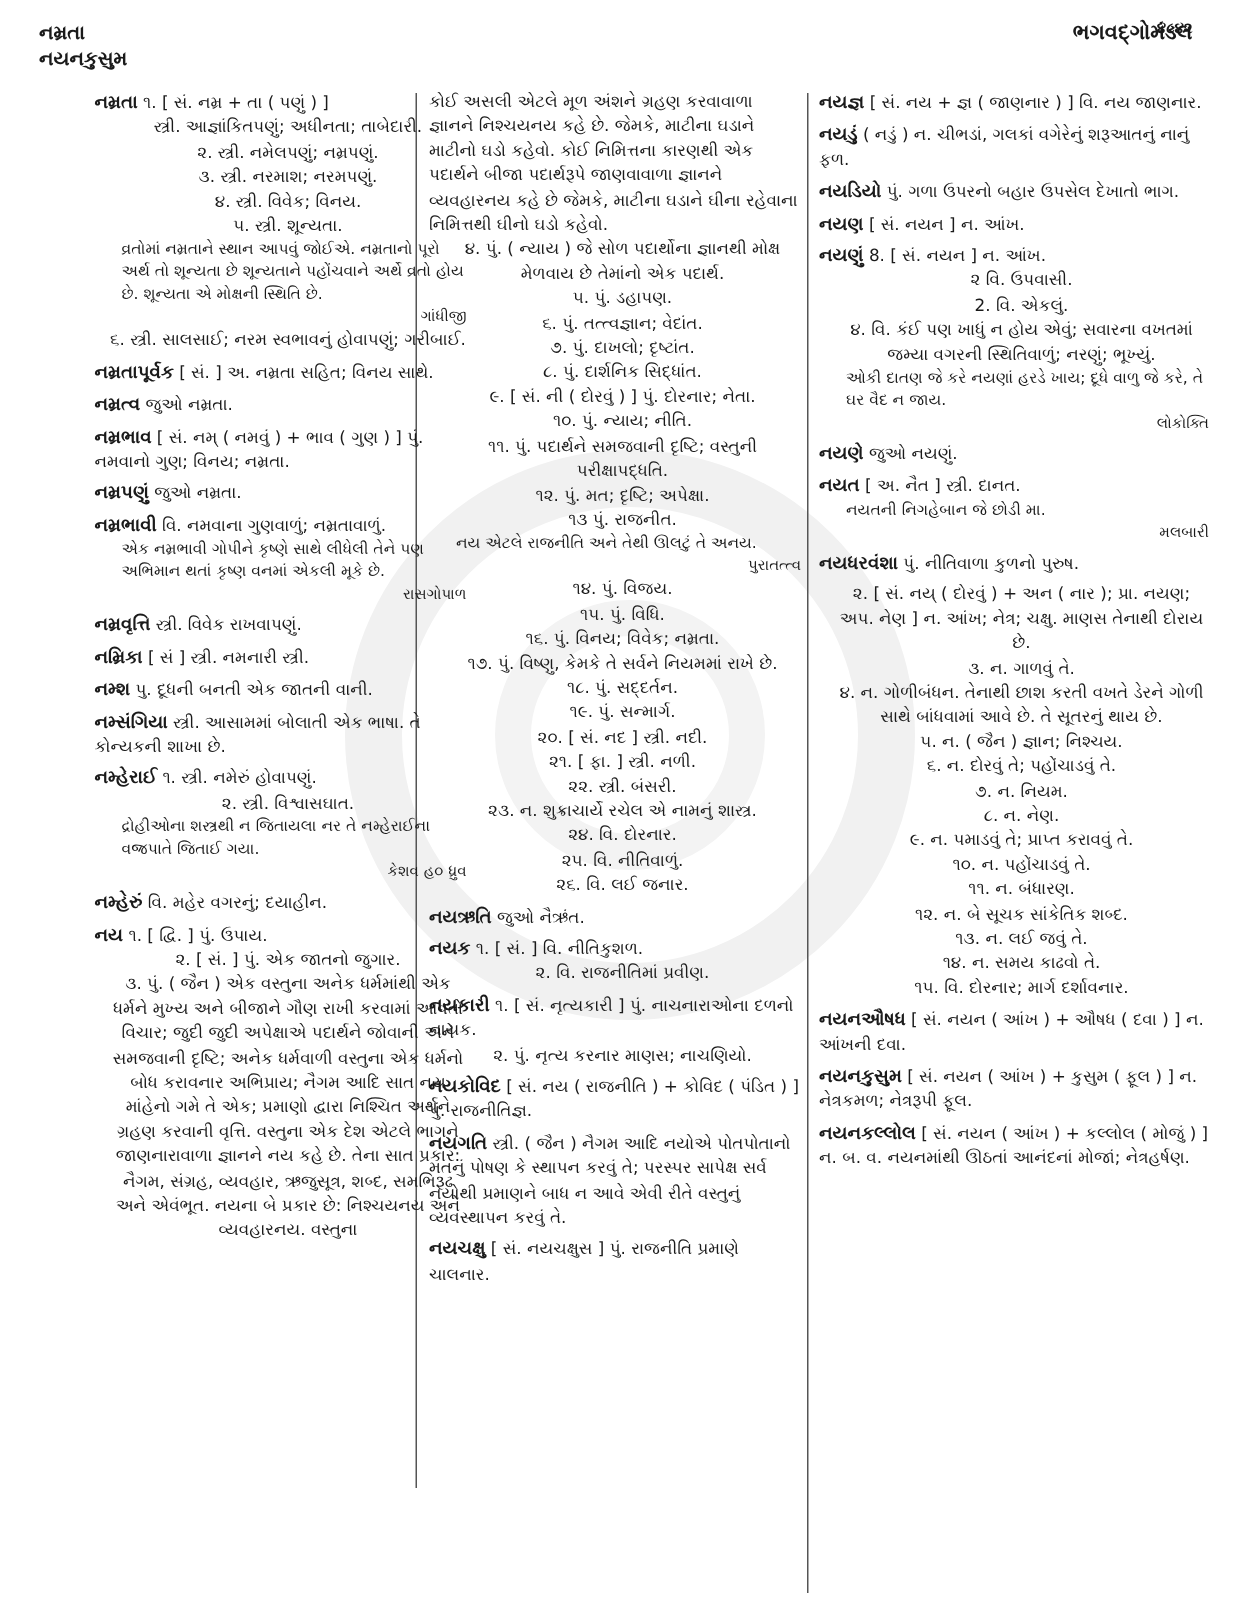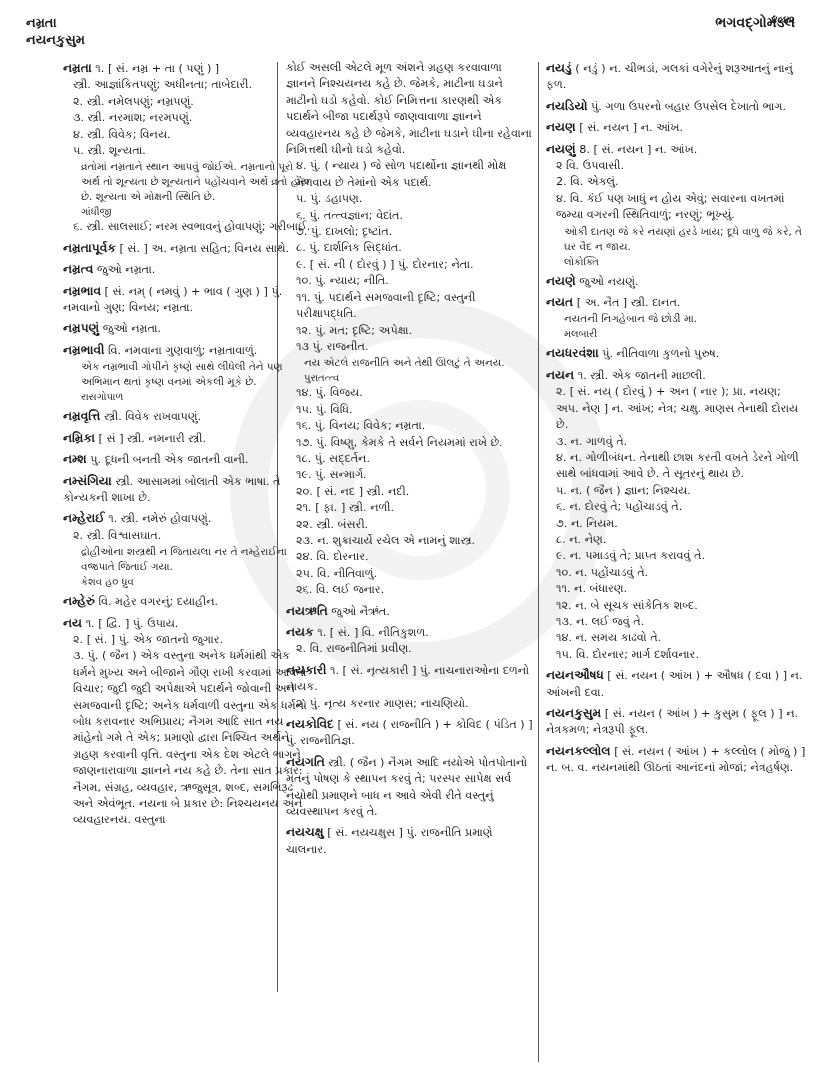--- a/index.html
+++ b/index.html
@@ -16,23 +16,23 @@
   .cols { position:absolute; top:60px; left:24px; width:782px; height:1010px; z-index:2; }
   .col { position:absolute; top:0; height:100%; font-size:11.2px; line-height:16.4px; }
   .c1 { left:0; width:248px;margin-left:39px; }
   .c2 { left:262px; width:248px; }
   .c3 { left:522px; width:260px; }
   .rule { position:absolute; top:2px; width:1px; background:#555; z-index:2; }
   .r1 { left:277px; top:62px; height:930px; }
   .r2 { left:538px; top:62px; height:1000px; }
   .entry { margin:0 0 4px 0; }
   .hw { font-weight:bold; font-size:12.2px; }
-  .sense { padding-left:10px; }
+  .sense { padding-left:10px;text-align:center; }
   .quote { padding-left:18px; font-size:10.4px; line-height:15px; }
-  .src { display:block; text-align:left; font-size:10px; }
+  .src { display:block; text-align:right; font-size:10px; }
 </style>
 </head>
 <body>
 
 <div class="watermark"></div>
 <div class="watermark2"></div>
 
 <div class="header">
   <div class="hw-left">
     <div>નમ્રતા</div>
@@ -143,20 +143,23 @@
       </div>
       <div class="entry">
         <div><span class="hw">નયગતિ</span> <span>સ્ત્રી. ( જૈન ) નૈગમ આદિ નયોએ પોતપોતાનો મતનું પોષણ કે સ્થાપન કરવું તે; પરસ્પર સાપેક્ષ સર્વ નયોથી પ્રમાણને બાધ ન આવે એવી રીતે વસ્તુનું વ્યવસ્થાપન કરવું તે.</span></div>
       </div>
       <div class="entry">
         <div><span class="hw">નયચક્ષુ</span> <span>[ સં. નયચક્ષુસ ] પું. રાજનીતિ પ્રમાણે ચાલનાર.</span></div>
       </div>
     </div>
   <div class="col c3">
       <div class="entry">
+        <div><span class="hw">નયજ્ઞ</span> <span>[ સં. નય + જ્ઞ ( જાણનાર ) ] વિ. નય જાણનાર.</span></div>
+      </div>
+      <div class="entry">
         <div><span class="hw">નયડું</span> <span>( નડું ) ન. ચીભડાં, ગલકાં વગેરેનું શરૂઆતનું નાનું ફળ.</span></div>
       </div>
       <div class="entry">
         <div><span class="hw">નયડિયો</span> <span>પું. ગળા ઉપરનો બહાર ઉપસેલ દેખાતો ભાગ.</span></div>
       </div>
       <div class="entry">
         <div><span class="hw">નયણ</span> <span>[ સં. નયન ] ન. આંખ.</span></div>
       </div>
       <div class="entry">
         <div><span class="hw">નયણું</span> <span>8. [ સં. નયન ] ન. આંખ.</span></div>
@@ -169,21 +172,20 @@
         <div><span class="hw">નયણે</span> <span>જુઓ નયણું.</span></div>
       </div>
       <div class="entry">
         <div><span class="hw">નયત</span> <span>[ અ. નૈત ] સ્ત્રી. દાનત.</span></div>
         <div class="quote"><span>નયતની નિગહેબાન જે છોડી મા.</span><span class="src">મલબારી</span></div>
       </div>
       <div class="entry">
         <div><span class="hw">નયધરવંશા</span> <span>પું. નીતિવાળા કુળનો પુરુષ.</span></div>
       </div>
       <div class="entry">
-        <div><span class="hw">નયન</span> <span>૧. સ્ત્રી. એક જાતની માછલી.</span></div>
         <div class="sense">૨. [ સં. નય્ ( દોરવું ) + અન ( નાર ); પ્રા. નયણ; અપ. નેણ ] ન. આંખ; નેત્ર; ચક્ષુ. માણસ તેનાથી દોરાય છે.</div>
         <div class="sense">૩. ન. ગાળવું તે.</div>
         <div class="sense">૪. ન. ગોળીબંધન. તેનાથી છાશ કરતી વખતે ડેરને ગોળી સાથે બાંધવામાં આવે છે. તે સૂતરનું થાય છે.</div>
         <div class="sense">૫. ન. ( જૈન ) જ્ઞાન; નિશ્ચય.</div>
         <div class="sense">૬. ન. દોરવું તે; પહોંચાડવું તે.</div>
         <div class="sense">૭. ન. નિયમ.</div>
         <div class="sense">૮. ન. નેણ.</div>
         <div class="sense">૯. ન. પમાડવું તે; પ્રાપ્ત કરાવવું તે.</div>
         <div class="sense">૧૦. ન. પહોંચાડવું તે.</div>
         <div class="sense">૧૧. ન. બંધારણ.</div>

